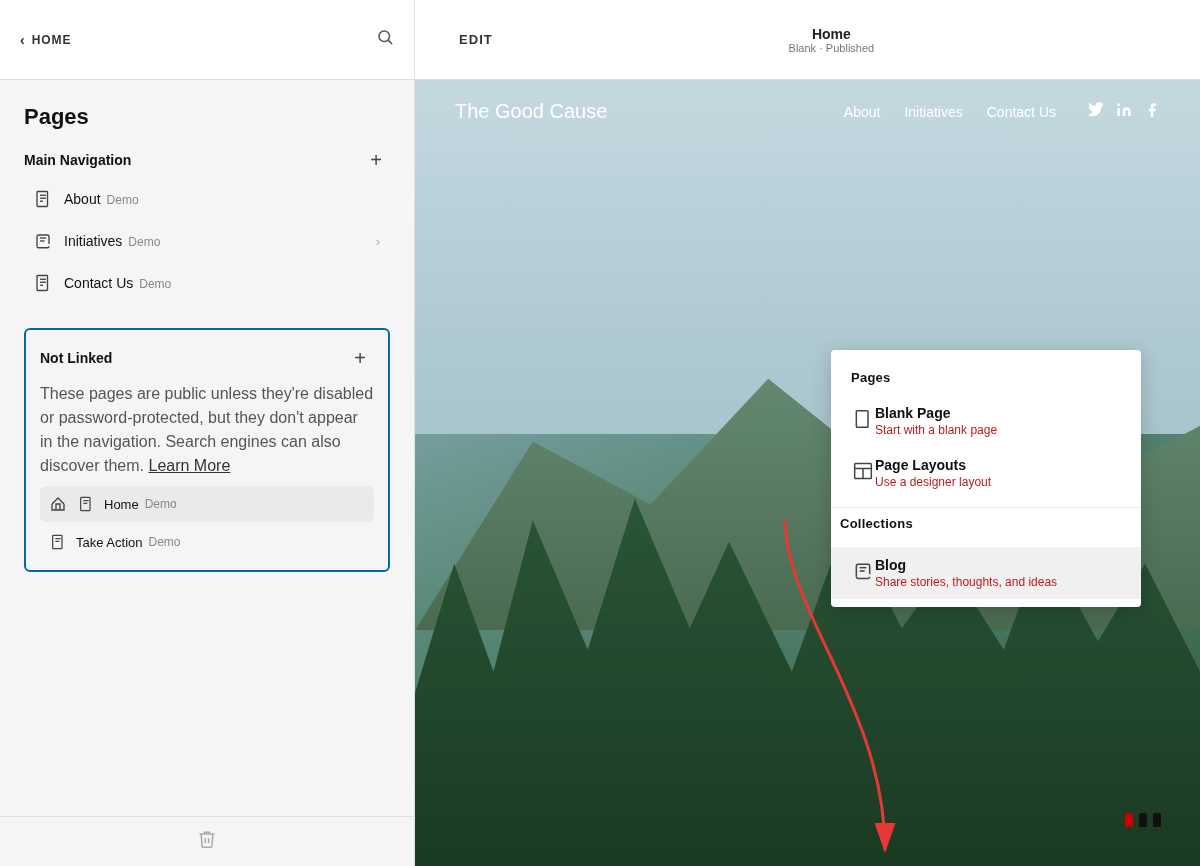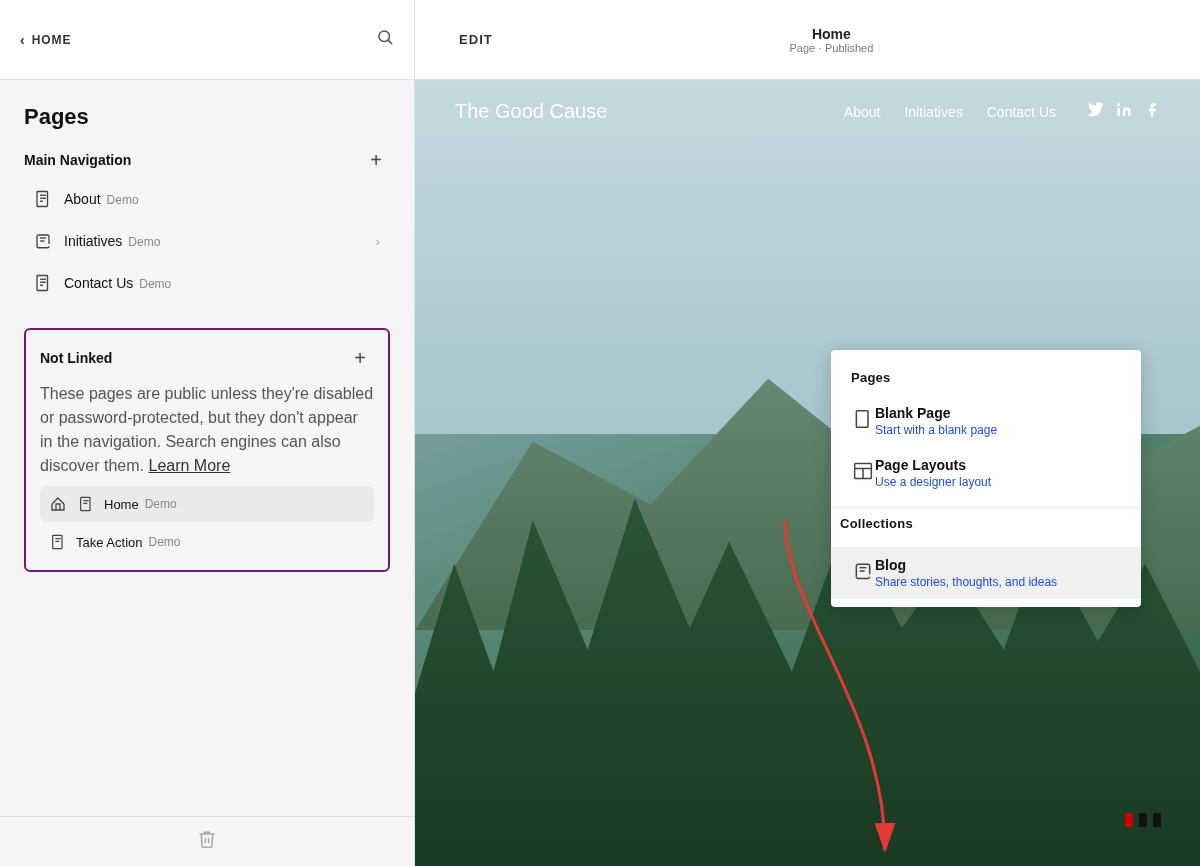--- a/index.html
+++ b/index.html
@@ -176,21 +176,21 @@
 
     .nav-item-chevron {
       font-size: 13px;
       color: #aaa;
       margin-left: auto;
     }
 
     
     .not-linked-section {
       margin: 8px 24px 16px 24px;
-      border: 2px solid #701a75;
+      border: 2px solid #0369a1;
       border-radius: 6px;
       padding: 14px 14px 10px 14px;
     }
 
     .not-linked-header {
       display: flex;
       align-items: center;
       justify-content: space-between;
       margin-bottom: 10px;
     }
@@ -387,21 +387,21 @@
 
     .dropdown-item-title {
       font-size: 14px;
       font-weight: 600;
       color: #111;
       margin-bottom: 2px;
     }
 
     .dropdown-item-desc {
       font-size: 12px;
-      color: #1d4ed8;
+      color: #b91c1c;
     }
 
     .dropdown-divider {
       height: 1px;
       background: #eee;
       margin: 8px 0;
     }
 
     .dropdown-section-collections {
       padding: 0 20px 6px 9px;
@@ -481,21 +481,21 @@
       <svg width="18" height="18" viewBox="0 0 24 24" fill="none" stroke="#555" stroke-width="2" stroke-linecap="round">
         <circle cx="11" cy="11" r="7"></circle>
         <line x1="16.5" y1="16.5" x2="21" y2="21"></line>
       </svg>
     </div>
   </div>
   <div class="header-right">
     <span class="edit-btn">EDIT</span>
     <div class="header-page-info">
       <div class="header-page-title">Home</div>
-      <div class="header-page-status">Page · Published</div>
+      <div class="header-page-status">Blank · Published</div>
     </div>
   </div>
 </div>
 
 <div class="main">
 
   <div class="sidebar">
     <div class="sidebar-section-title">Pages</div>
 
     <div class="nav-section">

